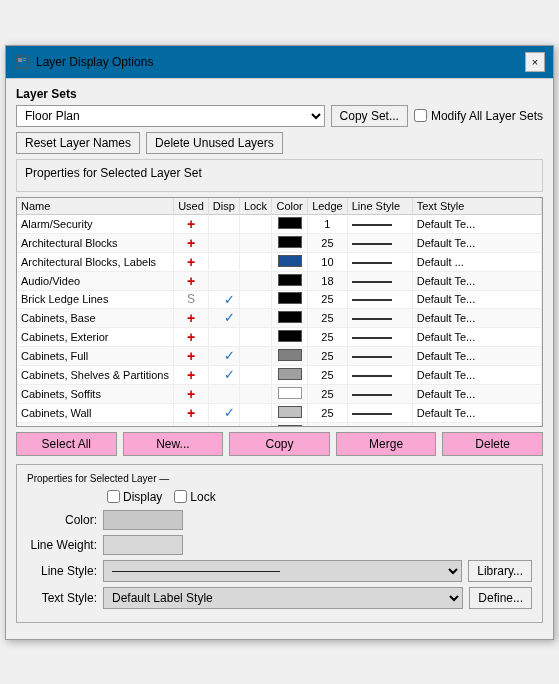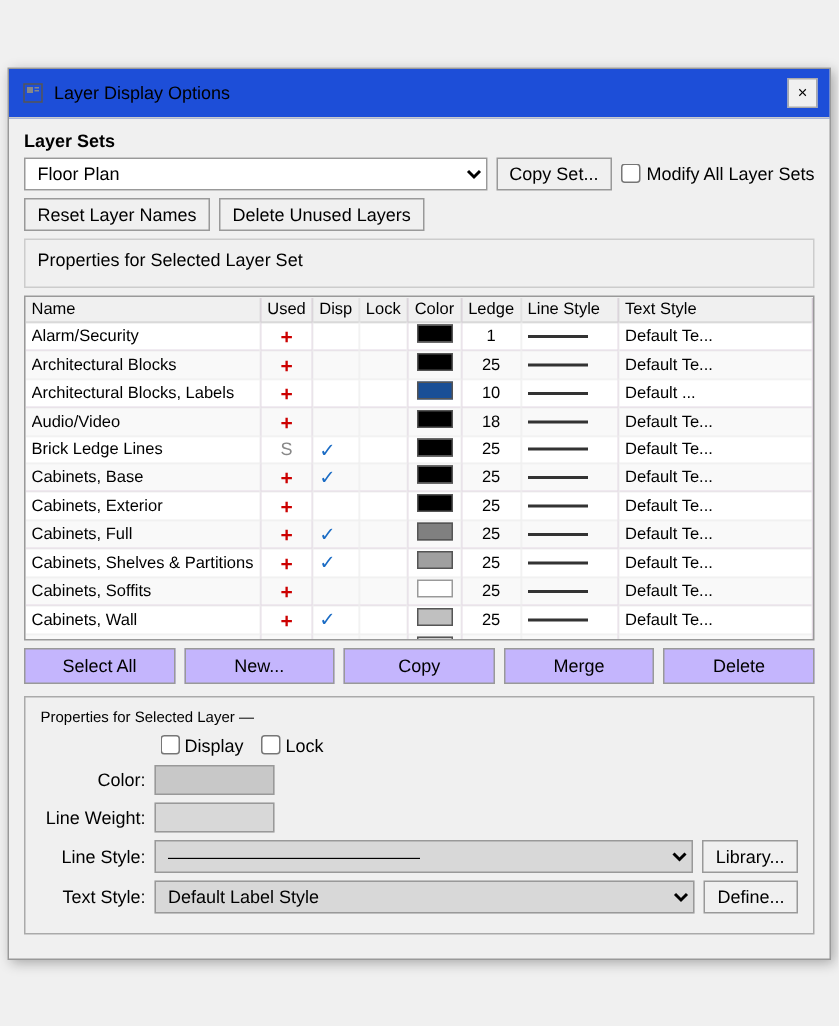--- a/index.html
+++ b/index.html
@@ -13,21 +13,21 @@
       width: 559px;
       height: 684px;
     }
     .dialog {
       width: 549px;
       background: #f0f0f0;
       border: 1px solid #999;
       box-shadow: 2px 2px 8px rgba(0,0,0,0.3);
     }
     .title-bar {
-      background: #1d4ed8;
+      background: #0369a1;
       border-bottom: 1px solid #ccc;
       padding: 6px 8px;
       display: flex;
       align-items: center;
       justify-content: space-between;
     }
     .title-bar-left {
       display: flex;
       align-items: center;
       gap: 6px;
@@ -147,21 +147,21 @@
     tbody tr:nth-child(odd) { background: #fff; }
     tbody tr:nth-child(even) { background: #f9f9f9; }
     tbody td {
       padding: 1px 4px;
       border-right: 1px solid #eee;
       font-size: 11px;
       white-space: nowrap;
     }
     .col-name { width: 140px; }
     .col-used { width: 32px; text-align: center; }
-    .col-disp { width: 30px; text-align: left; }
+    .col-disp { width: 30px; text-align: right; }
     .col-lock { width: 30px; text-align: center; }
     .col-color { width: 36px; text-align: center; }
     .col-weight { width: 38px; text-align: center; }
     .col-linestyle { width: 65px; }
     .col-textstyle { width: auto; }
     .color-swatch {
       display: inline-block;
       width: 24px;
       height: 12px;
       border: 1px solid #555;
@@ -171,21 +171,21 @@
     .s-icon { color: #888; font-size: 12px; }
     .action-row {
       display: flex;
       gap: 6px;
       margin-bottom: 8px;
     }
     .action-btn {
       flex: 1;
       height: 24px;
       border: 1px solid #999;
-      background: #c4b5fd;
+      background: #f9a8d4;
       font-size: 12px;
       cursor: pointer;
     }
     .selected-properties {
       border: 1px solid #aaa;
       padding: 8px 10px;
       margin-bottom: 8px;
       background: #f0f0f0;
     }
     .selected-properties-title {

